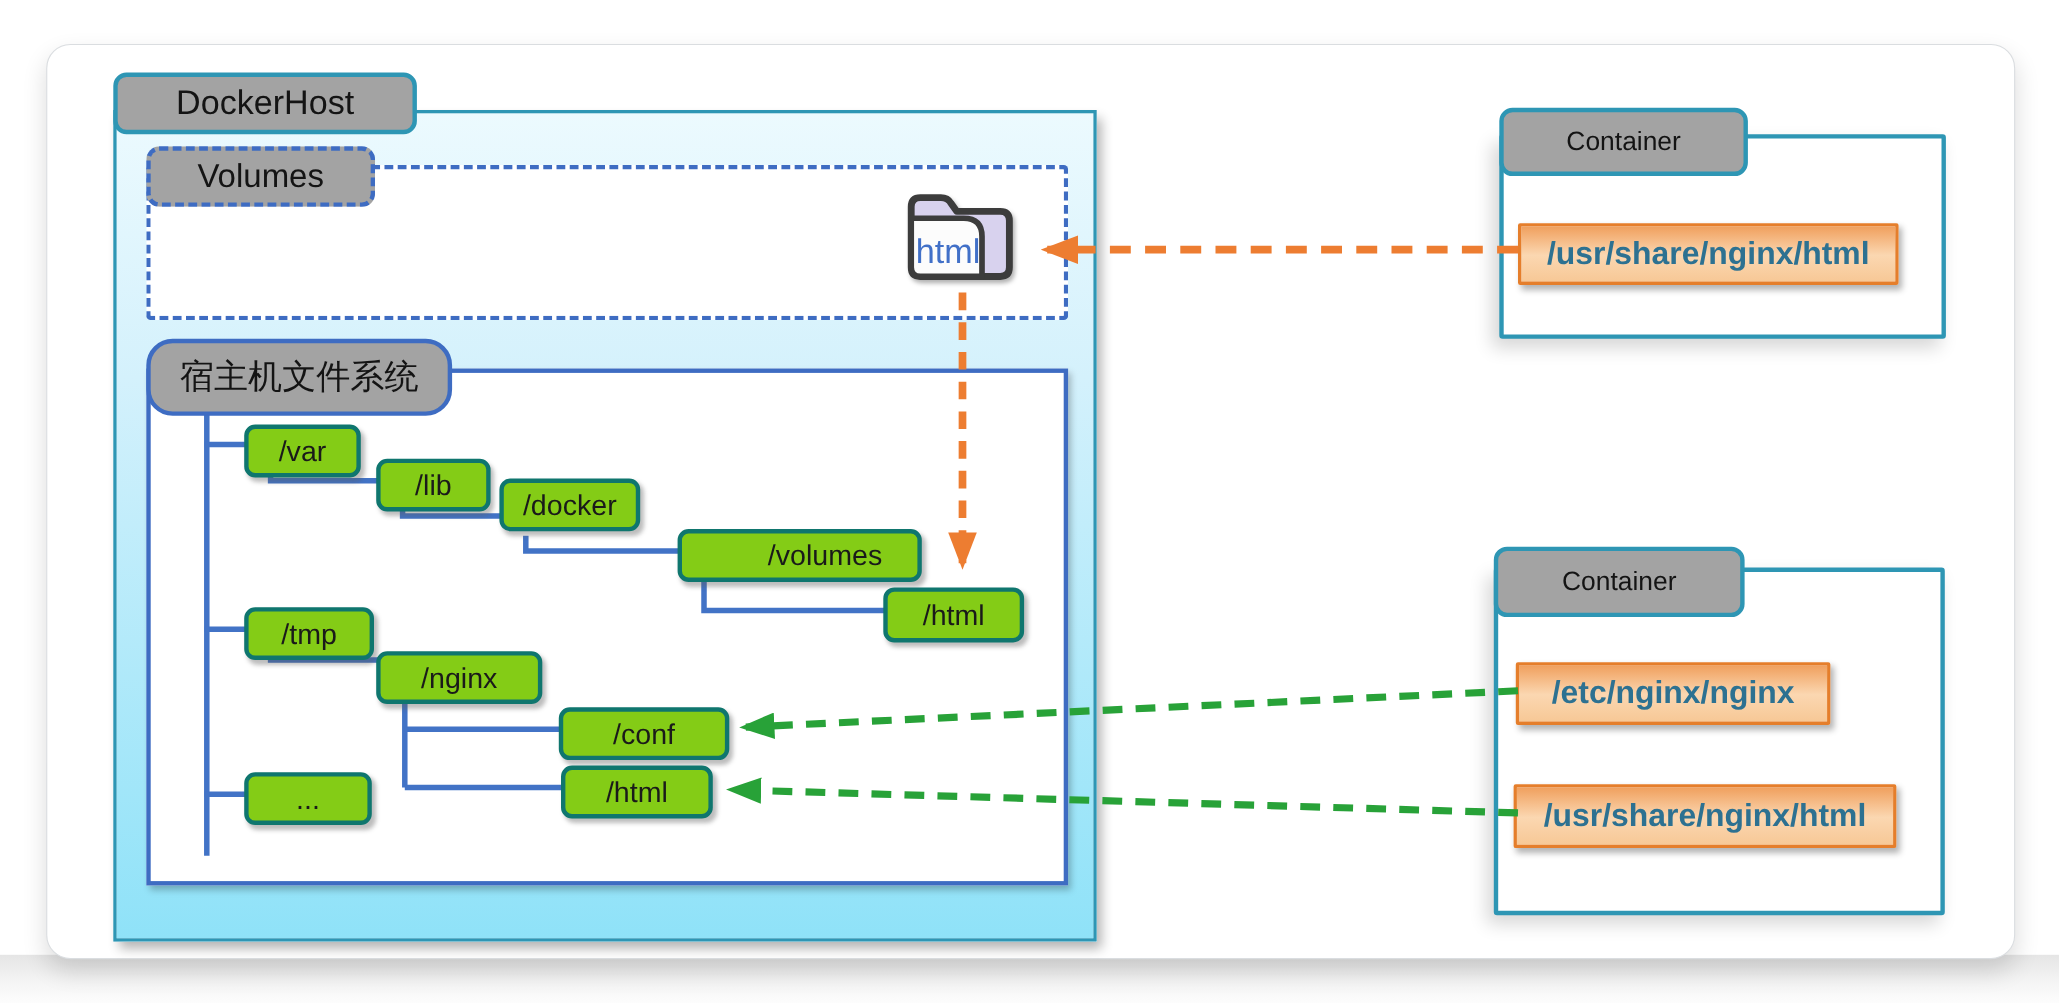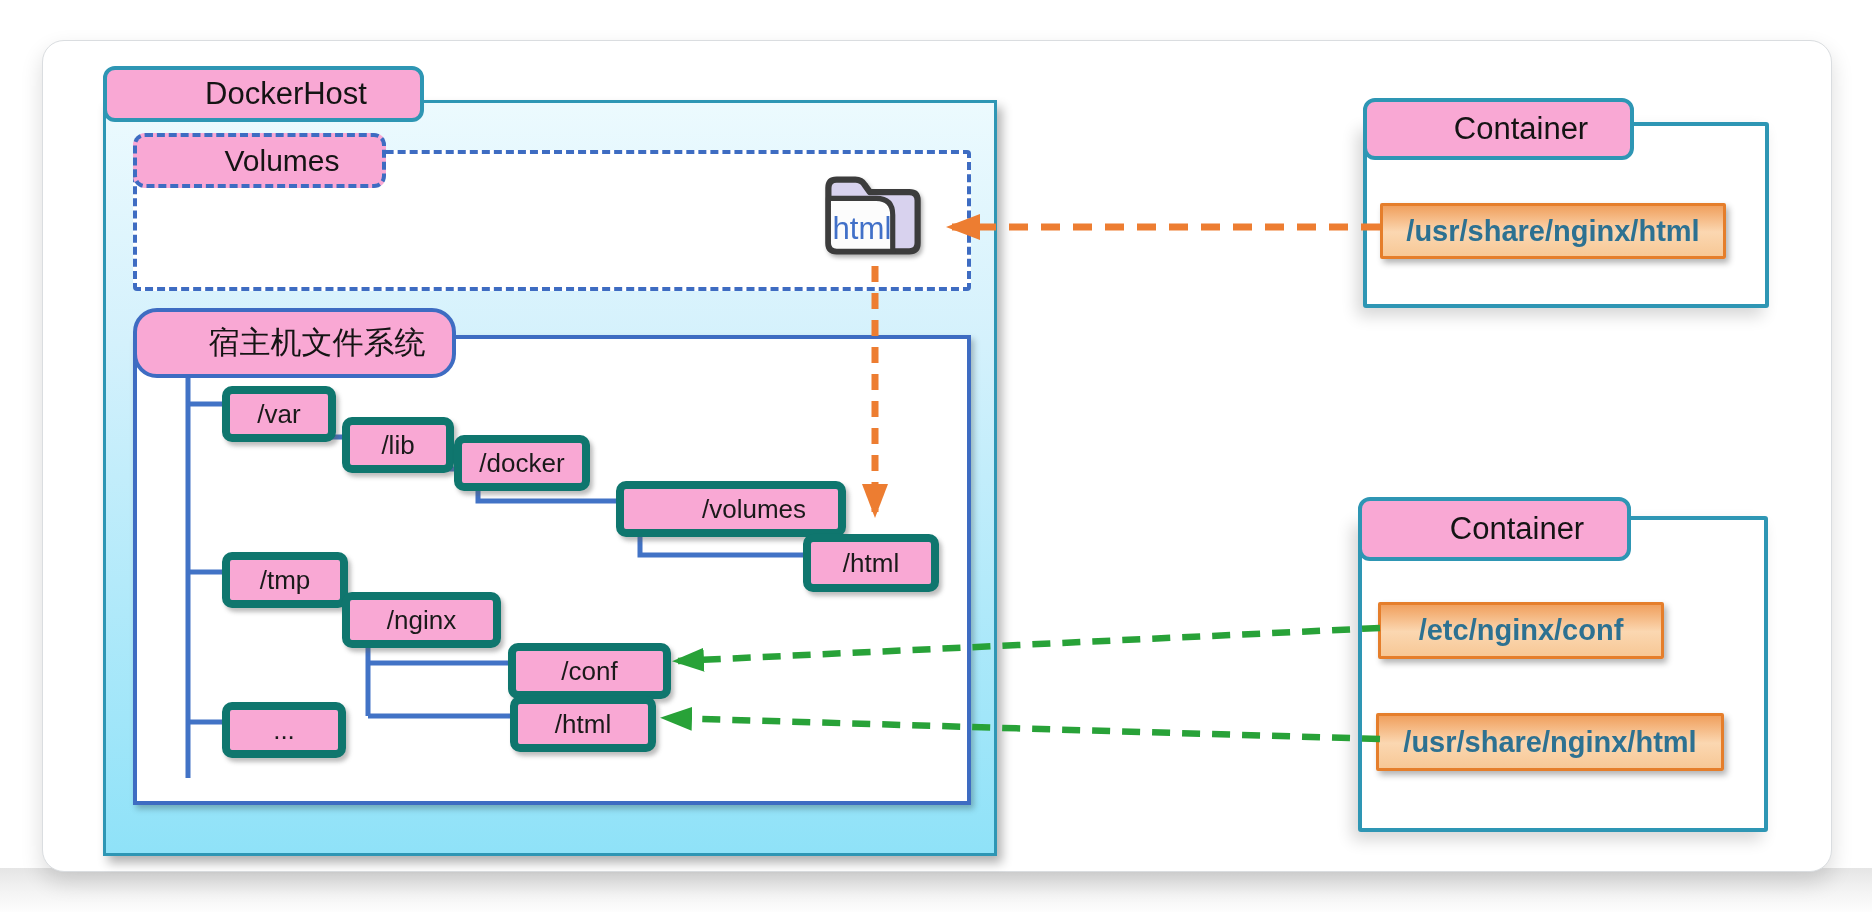--- a/index.html
+++ b/index.html
@@ -11,44 +11,44 @@
   .abs{position:absolute;}
   .bottom-band{left:0;top:868px;width:1872px;height:44px;
     background:linear-gradient(180deg,#e5e5e5 0%,#f4f4f4 55%,#fdfdfd 100%);}
   .card{left:42px;top:40px;width:1788px;height:830px;background:#ffffff;
     border:1px solid #dadde0;border-radius:22px;
     box-shadow:0 10px 22px rgba(0,0,0,.14);}
   
   .dockerhost{left:103px;top:100px;width:888px;height:750px;
     background:linear-gradient(180deg,#ecfafe 0%,#d4f1fc 32%,#8fe2f8 100%);
     border:3px solid #2E96B4;box-shadow:5px 7px 10px rgba(0,0,0,.30);z-index:2;}
-  .tab{background:#f9a8d4;display:flex;align-items:center;justify-content:center;
-    color:#141414;z-index:6;padding-left:45px;}
+  .tab{background:#a3a3a3;display:flex;align-items:center;justify-content:center;
+    color:#141414;z-index:6;}
   .tab-teal{border:4px solid #2E96B4;border-radius:12px;}
   .tab-blue{border:4px solid #3E6CC2;border-radius:24px;}
   .tab-dash{border:4px dashed #3E6CC2;border-radius:12px;}
   .dockerhost-tab{left:103px;top:66px;width:268px;height:48px;font-size:31px;font-weight:500;}
   .volumes-rect{left:133px;top:150px;width:830px;height:133px;background:#fff;
     border:4px dashed #3E6CC2;border-radius:4px;z-index:3;}
   .volumes-tab{left:133px;top:133px;width:200px;height:47px;font-size:30px;font-weight:500;z-index:6;}
   .fs-panel{left:133px;top:335px;width:830px;height:462px;background:#fff;
     border:4px solid #3E6CC2;z-index:3;box-shadow:3px 4px 6px rgba(0,0,0,.25);}
   .fs-tab{left:133px;top:308px;width:270px;height:62px;font-size:31px;font-weight:500;z-index:6;}
   
-  .node{background:#f9a8d4;border:8px solid #0f766e;border-radius:10px;
+  .node{background:#84cc16;border:4px solid #0f766e;border-radius:10px;
     display:flex;align-items:center;justify-content:center;
     font-size:26px;color:#1a1a1a;z-index:10;
     box-shadow:3px 4px 4px rgba(90,90,90,.40);}
   
   .folder{left:818px;top:166px;width:110px;height:98px;z-index:7;}
   .folder svg{filter:drop-shadow(2px 3px 2px rgba(0,0,0,.30));}
   
   .container-box{background:#fff;border:4px solid #2E96B4;border-radius:3px;
     box-shadow:-6px 8px 16px rgba(0,0,0,.16);z-index:5;}
-  .container-tab{font-size:31px;font-weight:500;z-index:6;}
+  .container-tab{font-size:24px;font-weight:500;z-index:6;}
   .mount{background:linear-gradient(180deg,#f0a05e 0%,#fbd7b1 52%,#f7c896 100%);
     border:3px solid #E57E2B;border-radius:2px;
     display:flex;align-items:center;justify-content:center;
     font-size:29px;font-weight:bold;color:#2D7191;z-index:7;
     box-shadow:3px 4px 6px rgba(0,0,0,.30);}
   svg.layer{left:0;top:0;width:1872px;height:912px;pointer-events:none;}
   #tree-svg{z-index:4;}
   #link-svg{z-index:12;}
 </style>
 </head>
@@ -101,21 +101,21 @@
     <text x="14" y="70" font-size="30" fill="#4170C8" font-family="Liberation Sans, sans-serif">html</text>
   </svg>
 </div>
 
 <div class="abs container-box" style="left:1363px;top:122px;width:398px;height:178px;"></div>
 <div class="abs tab tab-teal container-tab" style="left:1363px;top:98px;width:218px;height:54px;">Container</div>
 <div class="abs mount" style="left:1380px;top:203px;width:340px;height:50px;">/usr/share/nginx/html</div>
 
 <div class="abs container-box" style="left:1358px;top:516px;width:402px;height:308px;"></div>
 <div class="abs tab tab-teal container-tab" style="left:1358px;top:497px;width:220px;height:56px;">Container</div>
-<div class="abs mount" style="left:1378px;top:602px;width:280px;height:51px;">/etc/nginx/conf</div>
+<div class="abs mount" style="left:1378px;top:602px;width:280px;height:51px;">/etc/nginx/nginx</div>
 <div class="abs mount" style="left:1376px;top:713px;width:342px;height:52px;">/usr/share/nginx/html</div>
 
 <svg id="link-svg" class="abs layer">
   <defs>
     <marker id="arrowOrange" markerUnits="userSpaceOnUse" markerWidth="34" markerHeight="26" refX="28" refY="13" orient="auto">
       <path d="M0 0 L34 13 L0 26 Z" fill="#ED7D31"></path>
     </marker>
     <marker id="arrowGreen" markerUnits="userSpaceOnUse" markerWidth="32" markerHeight="24" refX="26" refY="12" orient="auto">
       <path d="M0 0 L32 12 L0 24 Z" fill="#28A238"></path>
     </marker>

